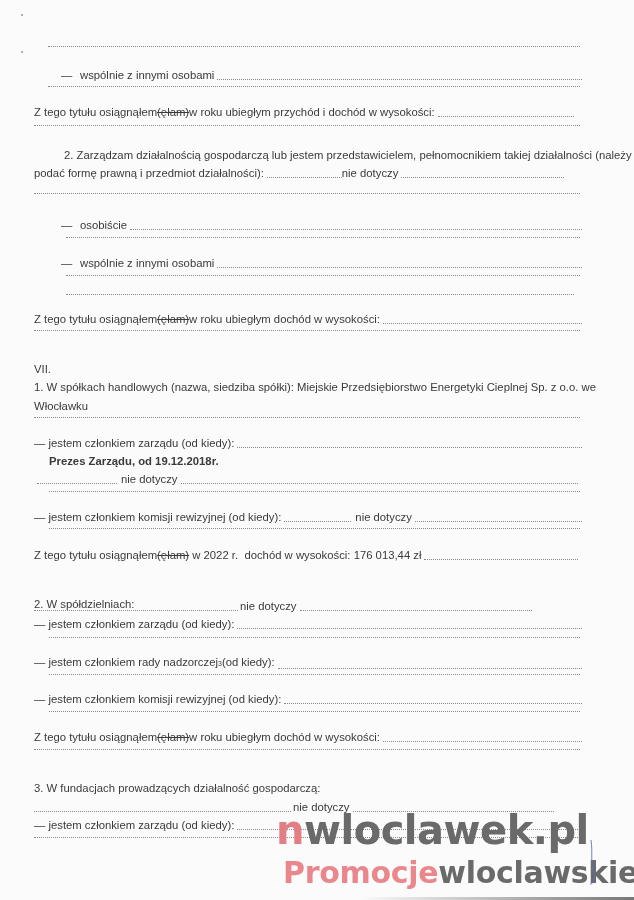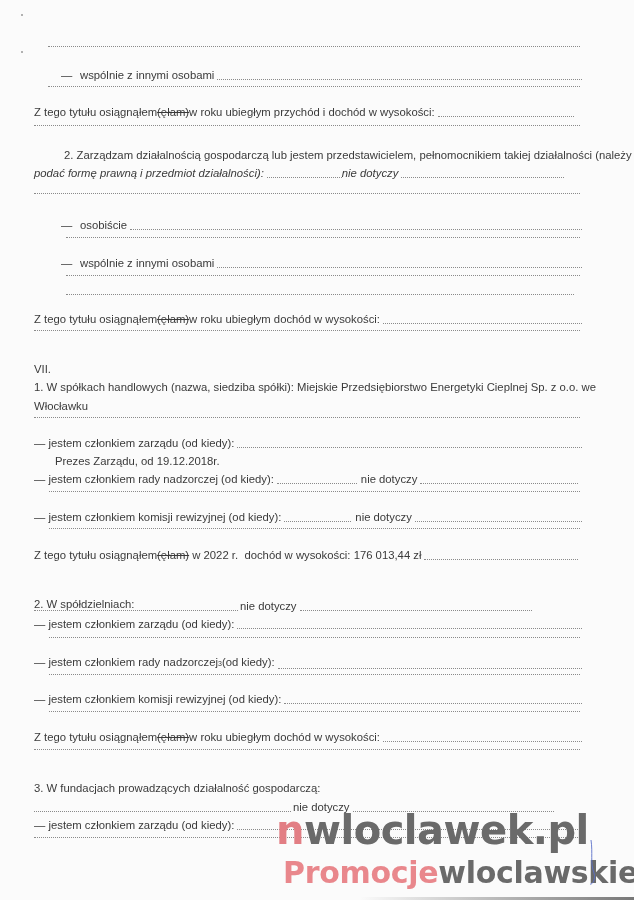--- a/index.html
+++ b/index.html
@@ -78,21 +78,21 @@
     <span class="dots" style="margin-right:8px;"></span>
   </div>
 
   <div class="ln" style="top:125px;">
       <span class="dots left"></span>
     </div>
 
   <div class="ln" style="top:148px;margin-left:30px;">
     <span>2. Zarządzam działalnością gospodarczą lub jestem przedstawicielem, pełnomocnikiem takiej działalności (należy</span>
   </div>
-  <div class="ln" style="top:166px; right:60px;font-style:italic;">
+  <div class="ln" style="top:166px; right:60px;">
     <span>podać formę prawną i przedmiot działalności):</span>
     <span class="dots fixed" style="width:75px;"></span>
     <span>nie dotyczy</span>
     <span class="dots" style="margin-right:10px;"></span>
   </div>
 
   <div class="ln" style="top:193px;">
       <span class="dots left"></span>
     </div>
 
@@ -139,26 +139,25 @@
   </div>
 
   <div class="ln" style="top:417px;">
       <span class="dots left"></span>
     </div>
 
   <div class="ln" style="top:436px;">
     <span>— jestem członkiem zarządu (od kiedy):</span>
     <span class="dots"></span>
   </div>
-  <div class="ln" style="top:454px; left:55px;">
+  <div class="ln" style="top:454px; left:49px;font-weight:bold;">
     <span>Prezes Zarządu, od 19.12.2018r.</span>
   </div>
 
   <div class="ln" style="top:472px; right:56px;">
-    <span>— jestem członkiem rady nadzorczej (od kiedy):</span>
     <span class="dots fixed" style="width:80px; margin-right:4px;"></span>
     <span>nie dotyczy</span>
     <span class="dots"></span>
   </div>
   <div class="ln" style="top:491px; left:49px;">
       <span class="dots left"></span>
     </div>
 
   <div class="ln" style="top:510px;">
     <span>— jestem członkiem komisji rewizyjnej (od kiedy):</span>

